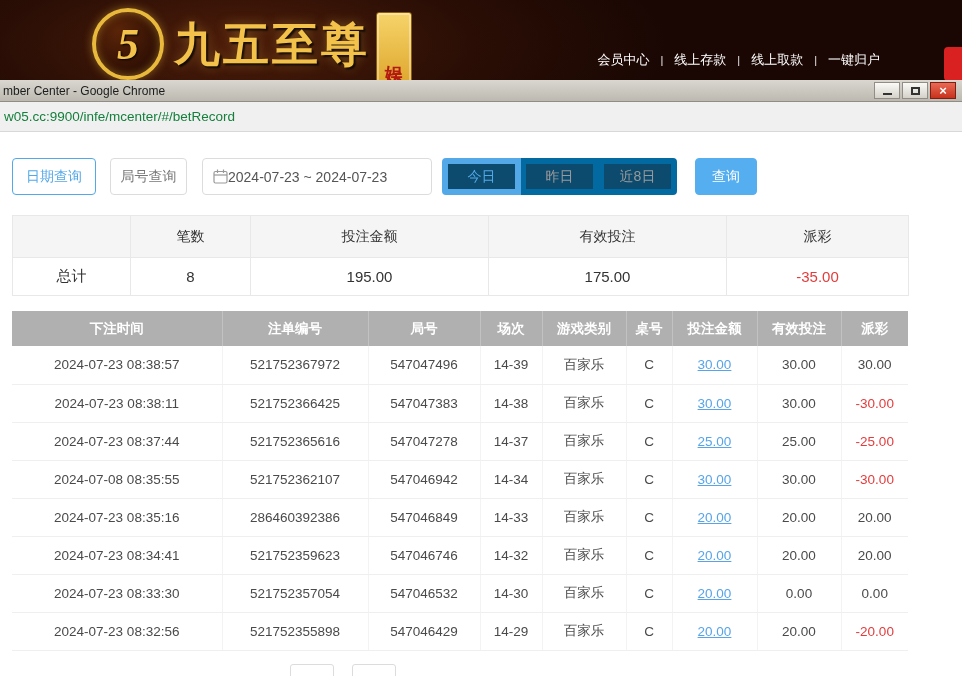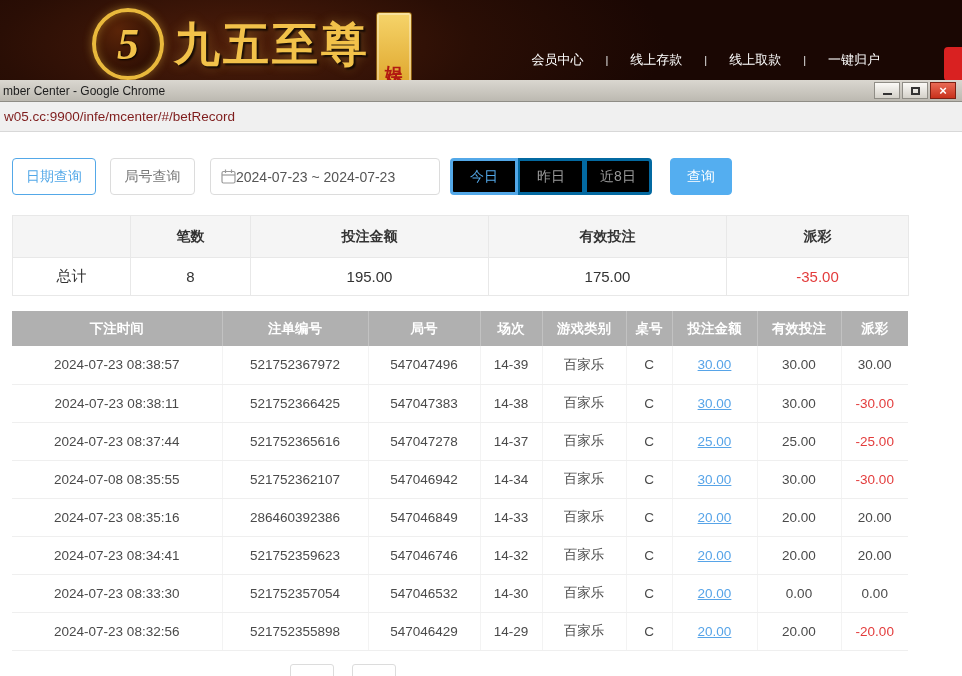--- a/index.html
+++ b/index.html
@@ -16,66 +16,66 @@
     display:flex; align-items:center; justify-content:center; }
   .logo-coin span { font-family:"Liberation Serif","DejaVu Serif",serif; font-size:44px; font-weight:bold; font-style:italic;
     color:#f2c24a; text-shadow:1px 1px 2px #000; }
   .logo-text { font-family:"Liberation Serif","DejaVu Serif",serif; font-size:46px; font-weight:bold; color:#f2c24a;
     letter-spacing:3px; margin:10px 6px 0 10px;
     text-shadow:2px 2px 2px rgba(0,0,0,.75), 0 0 12px rgba(242,194,74,.35); }
   .logo-badge { writing-mode:vertical-rl; text-orientation:upright; font-size:19px; font-weight:bold; color:#b21a12;
     background:linear-gradient(#f6d46a,#d99c1f); border:1px solid #8a5c10; border-radius:3px;
     padding:5px 4px; margin-top:8px; letter-spacing:5px; height:90px; text-align:center;
     box-shadow:inset 0 0 0 2px rgba(255,255,255,.35); }
-  .top-nav { position:absolute; top:51px; right:82px; z-index:2; display:flex; align-items:center; gap:22px;
+  .top-nav { position:absolute; top:51px; right:82px; z-index:2; display:flex; align-items:center; gap:11px;
     font-size:13px; color:#fff; }
   .top-nav .nav-link { color:#fff; cursor:pointer; }
   .top-nav .sep { color:#e8e8e8; font-size:11px; }
   .floating-tab { position:absolute; top:47px; right:0; width:18px; height:34px; background:#d92121;
     border-radius:4px 0 0 4px; z-index:2; }
 
   
   .titlebar { position:absolute; top:80px; left:0; width:962px; height:22px; z-index:4;
     background:linear-gradient(#dad7d0,#bcb9b1); border-bottom:1px solid #8f8d86;
     display:flex; align-items:center; }
   .titlebar-text { font-size:12px; color:#1c1c1c; padding-left:3px; white-space:nowrap; }
   .win-buttons { position:absolute; right:6px; top:2px; display:flex; gap:2px; }
   .win-btn { width:26px; height:17px; border:1px solid #8f8d86; background:linear-gradient(#fbfaf7,#d4d1c9);
     display:flex; align-items:center; justify-content:center; cursor:pointer; }
   .glyph-min { width:9px; height:2px; background:#333; margin-top:7px; }
   .glyph-max { width:9px; height:8px; border:2px solid #333; }
   .win-btn.close { background:linear-gradient(#e96a55,#c8311c); border-color:#7d2013;
     color:#fff; font-size:13px; font-weight:bold; line-height:1; }
   .urlbar { position:absolute; top:102px; left:0; width:962px; height:30px; z-index:3;
     background:#f0f0f0; border-bottom:1px solid #d8d8d8; display:flex; align-items:center; }
-  .urlbar-text { font-size:13.5px; color:#7f1d1d; padding-left:4px; white-space:nowrap; }
+  .urlbar-text { font-size:13.5px; color:#15803d; padding-left:4px; white-space:nowrap; }
 
   
   .content { position:absolute; top:132px; left:0; width:962px; height:544px; background:#fff; }
 
   .filter-bar { display:flex; align-items:center; margin:26px 0 0 12px; height:37px; }
   .btn { height:37px; border-radius:4px; border:1px solid #dcdcdc; background:#fff; font-size:14px; color:#777;
     display:flex; align-items:center; justify-content:center; cursor:pointer; }
   .btn.outline-active { border-color:#53a8e8; color:#53a8e8; }
   .btn-date-query { width:84px; }
-  .btn-round-query { width:85px; margin-left:14px; }
+  .btn-round-query { width:77px; margin-left:14px; }
   .date-input { width:230px; height:37px; margin-left:15px; border:1px solid #dcdcdc; border-radius:4px;
     display:flex; align-items:center; padding:0 10px; font-size:14px; color:#555; cursor:pointer; }
   .seg-group { display:flex; margin-left:10px; }
-  .seg { width:68px; height:37px; border:3px solid #0369a1; margin-left:-1px; background:#000000;
+  .seg { width:79px; height:37px; border:6px solid #0369a1; margin-left:-1px; background:#0c4a6e;
     display:flex; align-items:center; justify-content:center; font-size:14px; color:#9a9a9a; cursor:pointer; }
   .seg:first-child { border-radius:4px 0 0 4px; margin-left:0; }
   .seg:last-child { border-radius:0 4px 4px 0; }
   .seg.active { border-color:#53a8e8; color:#53a8e8; position:relative; z-index:1; }
   .btn-search { width:62px; margin-left:18px; background:#54aef0; border-color:#54aef0; color:#fff; }
 
   table { border-collapse:collapse; table-layout:fixed; }
   .summary-table { width:896px; margin:20px 0 0 12px; }
   .summary-table th, .summary-table td { border:1px solid #e8e8e8; text-align:center; }
-  .summary-table th { height:42px; background:#f5f5f5; color:#333; font-size:14px; font-weight:bold; }
+  .summary-table th { height:42px; background:#f5f5f5; color:#333; font-size:14px; font-weight:normal; }
   .summary-table td { height:38px; color:#333; font-size:15px; }
   .neg { color:#e33c3c !important; }
 
   .bet-table { width:896px; margin:15px 0 0 12px; }
   .bet-table th { height:35px; background:#b0b0b0; color:#fff; font-size:13.5px; font-weight:bold;
     border-right:1px solid #c2c2c2; text-align:center;margin-top:24px; }
   .bet-table th:last-child { border-right:none; }
   .bet-table td { height:38px; text-align:center; font-size:13.5px; color:#4a4a4a;
     border-bottom:1px solid #efefef; border-right:1px solid #f3f3f3; }
   .bet-table td:last-child { border-right:none; }

